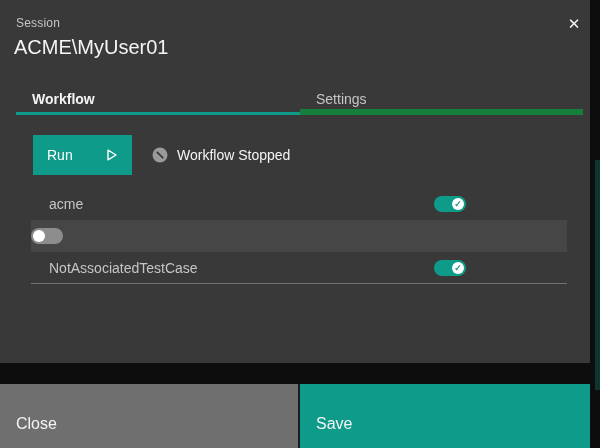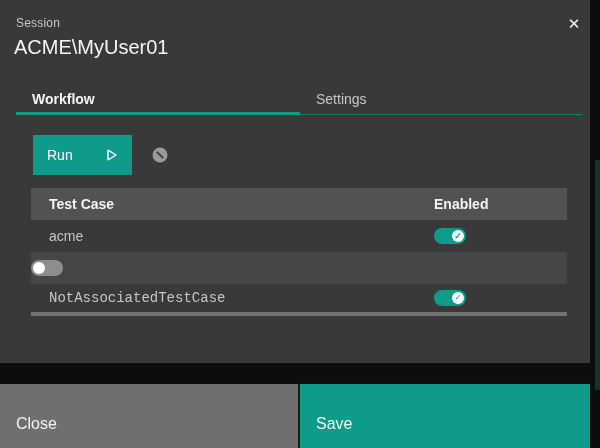--- a/index.html
+++ b/index.html
@@ -39,21 +39,21 @@
 
   
   .tabs {
     position: absolute; left: 16px; top: 86px;
     width: 567px; height: 29px;
     display: flex; align-items: stretch;
   }
   .tab {
     font-size: 14px; padding: 5px 0 0 16px;
     color: var(--text_secondary, #c6c6c6);
-    border-bottom: 1px solid #15803d;
+    border-bottom: 6px solid #15803d;
     cursor: pointer;
   }
   .tab-workflow { width: 284px; }
   .tab-settings { width: 283px; }
   .tab.active {
     color: var(--text_primary, #f4f4f4);
     font-weight: bold;
     border-bottom: 3px solid var(--accent_teal, #0e9b8a);
   }
 
@@ -82,21 +82,21 @@
     color: var(--text_primary, #f4f4f4);
     font-size: 14px; font-weight: bold;
   }
   .col-testcase { width: 403px; padding-left: 18px; }
   .col-enabled { flex: 1; }
   .trow {
     display: flex; height: 32px; align-items: center;
     font-size: 14px; color: var(--text_secondary, #c6c6c6);
   }
   .trow:nth-child(even) { background: var(--zebra_row_bg, #464646); }
-  .trow:last-child { border-bottom: 4px solid #737373; font-family: Liberation Mono, monospace; }
+  .trow:last-child { border-bottom: 1px solid #737373; }
 
   
   .toggle {
     position: relative; width: 32px; height: 16px;
     border-radius: 8px; cursor: pointer;
   }
   .toggle.on { background: var(--accent_teal, #0e9b8a); }
   .toggle.off { background: var(--toggle_off_bg, #8d8d8d); }
   .knob {
     position: absolute; top: 2px;
@@ -162,27 +162,24 @@
       </span>
     </button>
 
     <div class="status">
       <span style="display:flex;align-items:center;">
         <svg width="16" height="16" viewBox="0 0 16 16">
           <circle cx="8" cy="8" r="7.5" fill="#9a9a9a"></circle>
           <line x1="4.8" y1="4.8" x2="11.2" y2="11.2" stroke="#3a3a3a" stroke-width="1.8"></line>
         </svg>
       </span>
+      <span>Workflow Stopped</span>
     </div>
 
     <div class="table">
-      <div class="thead">
-        <div class="col-testcase">Test Case</div>
-        <div class="col-enabled">Enabled</div>
-      </div>
       <div class="tbody" id="table-body">
           <div class="trow">
             <div class="col-testcase">acme</div>
             <div class="col-enabled">
               <div class="toggle on">
                 <div class="knob"></div>
               </div>
             </div>
           </div>
           <div class="trow">

